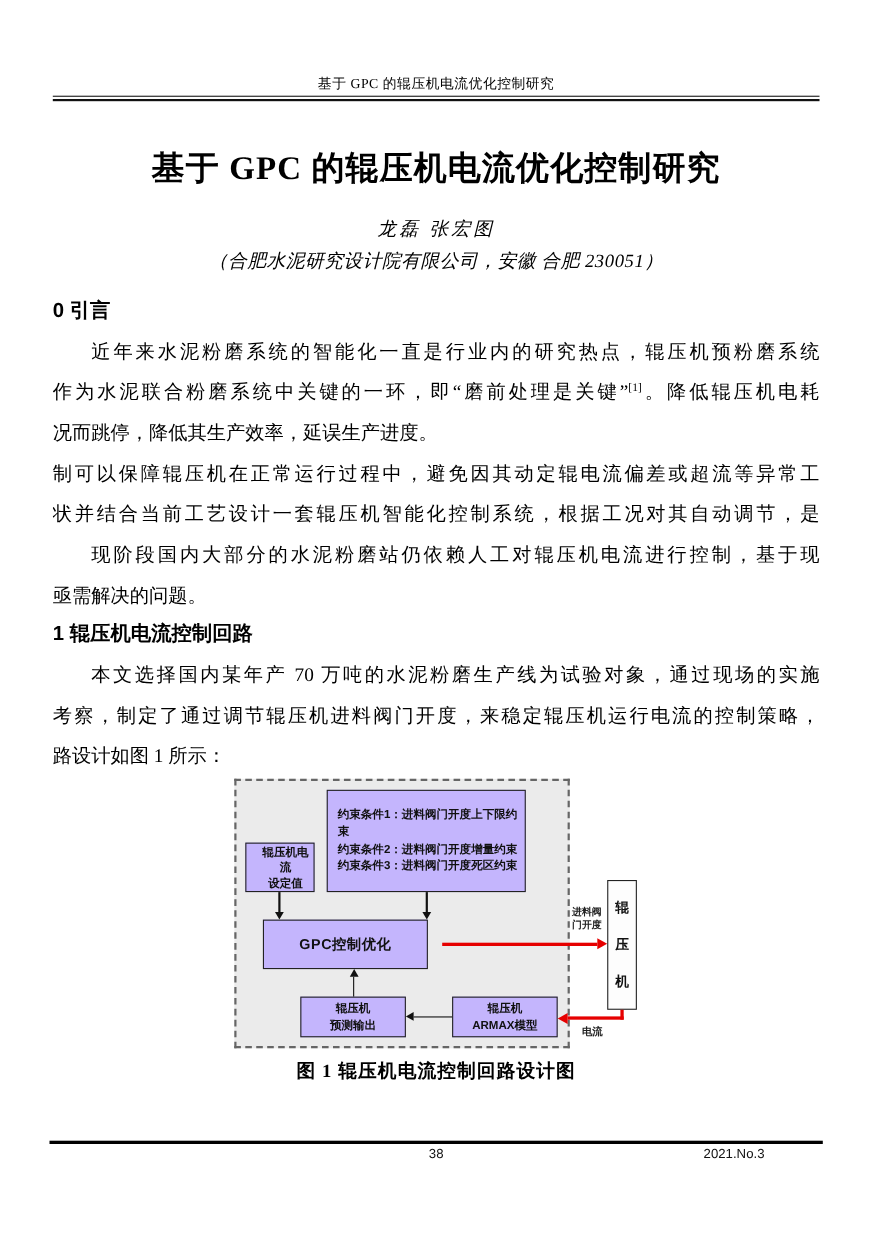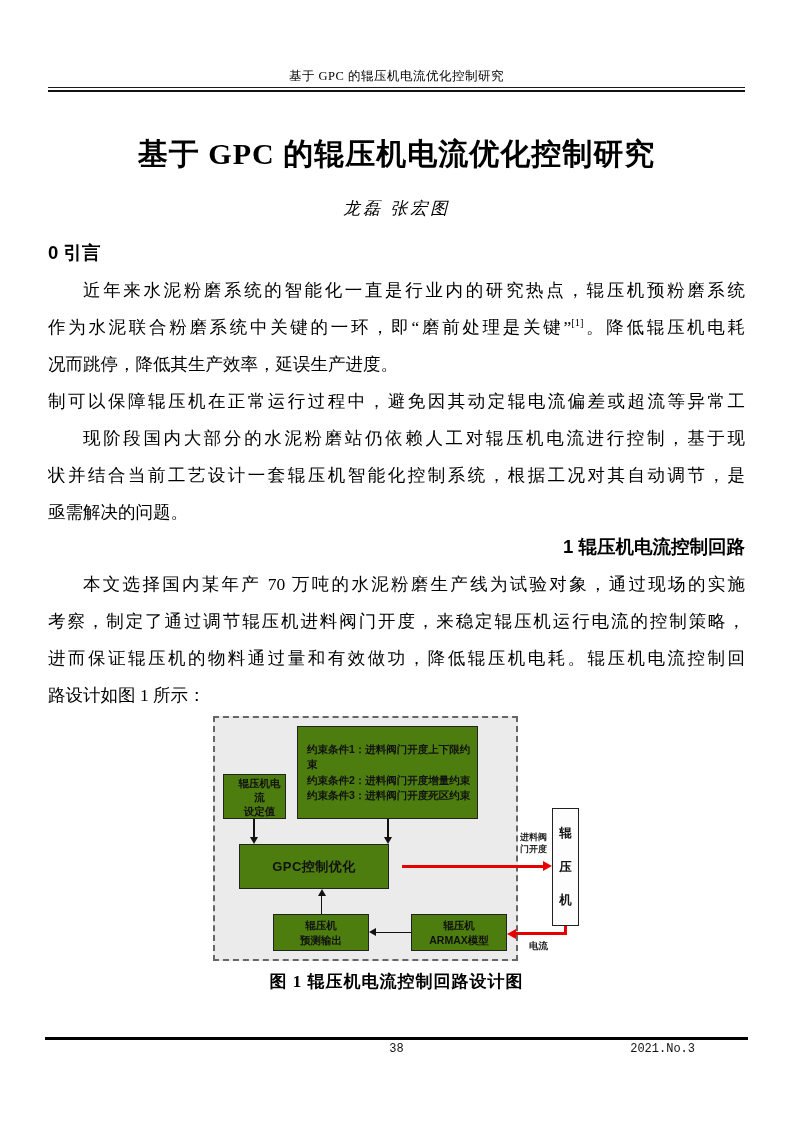--- a/index.html
+++ b/index.html
@@ -56,21 +56,21 @@
   }
 
   
   .sec-heading {
     font-family: "Liberation Sans", "DejaVu Sans", sans-serif;
     font-weight: bold;
     font-size: 18.5px;
     line-height: 24px;
   }
   .sec-heading.h0 { margin-top: 21px; }
-  .sec-heading.h1 { margin-top: 4px; text-align: right; }
+  .sec-heading.h1 { margin-top: 4px; }
 
   
   .para { margin: 0; }
   .para.pt { margin-top: 7px; }
   .bline {
     font-size: 17.5px;
     line-height: 37px;
     height: 37px;
     text-align: justify;
     text-align-last: justify;
@@ -87,21 +87,21 @@
   .d-frame {
     position: absolute; left: 165px; top: 2px; width: 305px; height: 245px;
     box-sizing: border-box;
     border: 2px dashed #666;
     background: #ebebeb;
     z-index: 1;
   }
   .d-box {
     position: absolute;
     box-sizing: border-box;
-    background: #4d7c0f;
+    background: #c4b5fd;
     border: 1.6px solid #222;
     display: flex; flex-direction: column; align-items: center; justify-content: center;
     font-family: "Liberation Sans", "DejaVu Sans", sans-serif;
     font-weight: bold;
     color: #111;
     z-index: 2;
     text-align: center;
   }
   .d-box span { display: block; }
   .box-setpoint { left: 175px; top: 60px; width: 63px; height: 45px; font-size: 10.5px; line-height: 14px; padding-left: 10px; }
@@ -150,59 +150,59 @@
     font-weight: 600;
     letter-spacing: 1px;
     line-height: 20px;
   }
 
   
   .footer { position: absolute; left: 45px; right: 45px; top: 1037px; }
   .footer-rule { border-top: 3.6px solid #000; }
   .footer-row {
     position: relative; height: 20px; margin-top: 2px;
-    font-family: Liberation Mono, monospace;
+    font-family: Liberation Sans, sans-serif;
     font-size: 12px; color: #111;
   }
   .page-num { position: absolute; left: 50%; transform: translateX(-50%); }
   .issue { position: absolute; right: 53px; }
 </style>
 </head>
 <body>
 
 <div class="page">
   <div class="content">
 
     <div class="running-head">基于 GPC 的辊压机电流优化控制研究</div>
     <div class="head-rule"></div>
 
     <div class="title">基于 GPC 的辊压机电流优化控制研究</div>
     <div class="authors">龙磊 张宏图</div>
+    <div class="affiliation">（合肥水泥研究设计院有限公司，安徽 合肥 230051）</div>
 
     <div class="sec-heading h0">0 引言</div>
 
     <div class="para pt">
       <div class="bline first">近年来水泥粉磨系统的智能化一直是行业内的研究热点，辊压机预粉磨系统</div>
       <div class="bline"><span>作为水泥联合粉磨系统中关键的一环，即“磨前处理是关键”</span><sup class="ref">[1]</sup><span>。降低辊压机电耗</span></div>
       <div class="bline last">况而跳停，降低其生产效率，延误生产进度。</div>
       <div class="bline">制可以保障辊压机在正常运行过程中，避免因其动定辊电流偏差或超流等异常工</div>
     </div>
 
     <div class="para">
+      <div class="bline">状并结合当前工艺设计一套辊压机智能化控制系统，根据工况对其自动调节，是</div>
       <div class="bline first">现阶段国内大部分的水泥粉磨站仍依赖人工对辊压机电流进行控制，基于现</div>
-      <div class="bline">状并结合当前工艺设计一套辊压机智能化控制系统，根据工况对其自动调节，是</div>
       <div class="bline last">亟需解决的问题。</div>
     </div>
 
     <div class="sec-heading h1">1 辊压机电流控制回路</div>
 
     <div class="para pt">
       <div class="bline first">本文选择国内某年产 70 万吨的水泥粉磨生产线为试验对象，通过现场的实施</div>
       <div class="bline">考察，制定了通过调节辊压机进料阀门开度，来稳定辊压机运行电流的控制策略，</div>
-      <div class="bline">进而保证辊压机的物料通过量和有效做功，降低辊压机电耗。辊压机电流控制回</div>
       <div class="bline last">路设计如图 1 所示：</div>
     </div>
 
     <div class="diagram">
       <div class="d-frame"></div>
 
       <div class="d-box box-setpoint">
         <span>辊压机电流</span>
         <span>设定值</span>
       </div>

